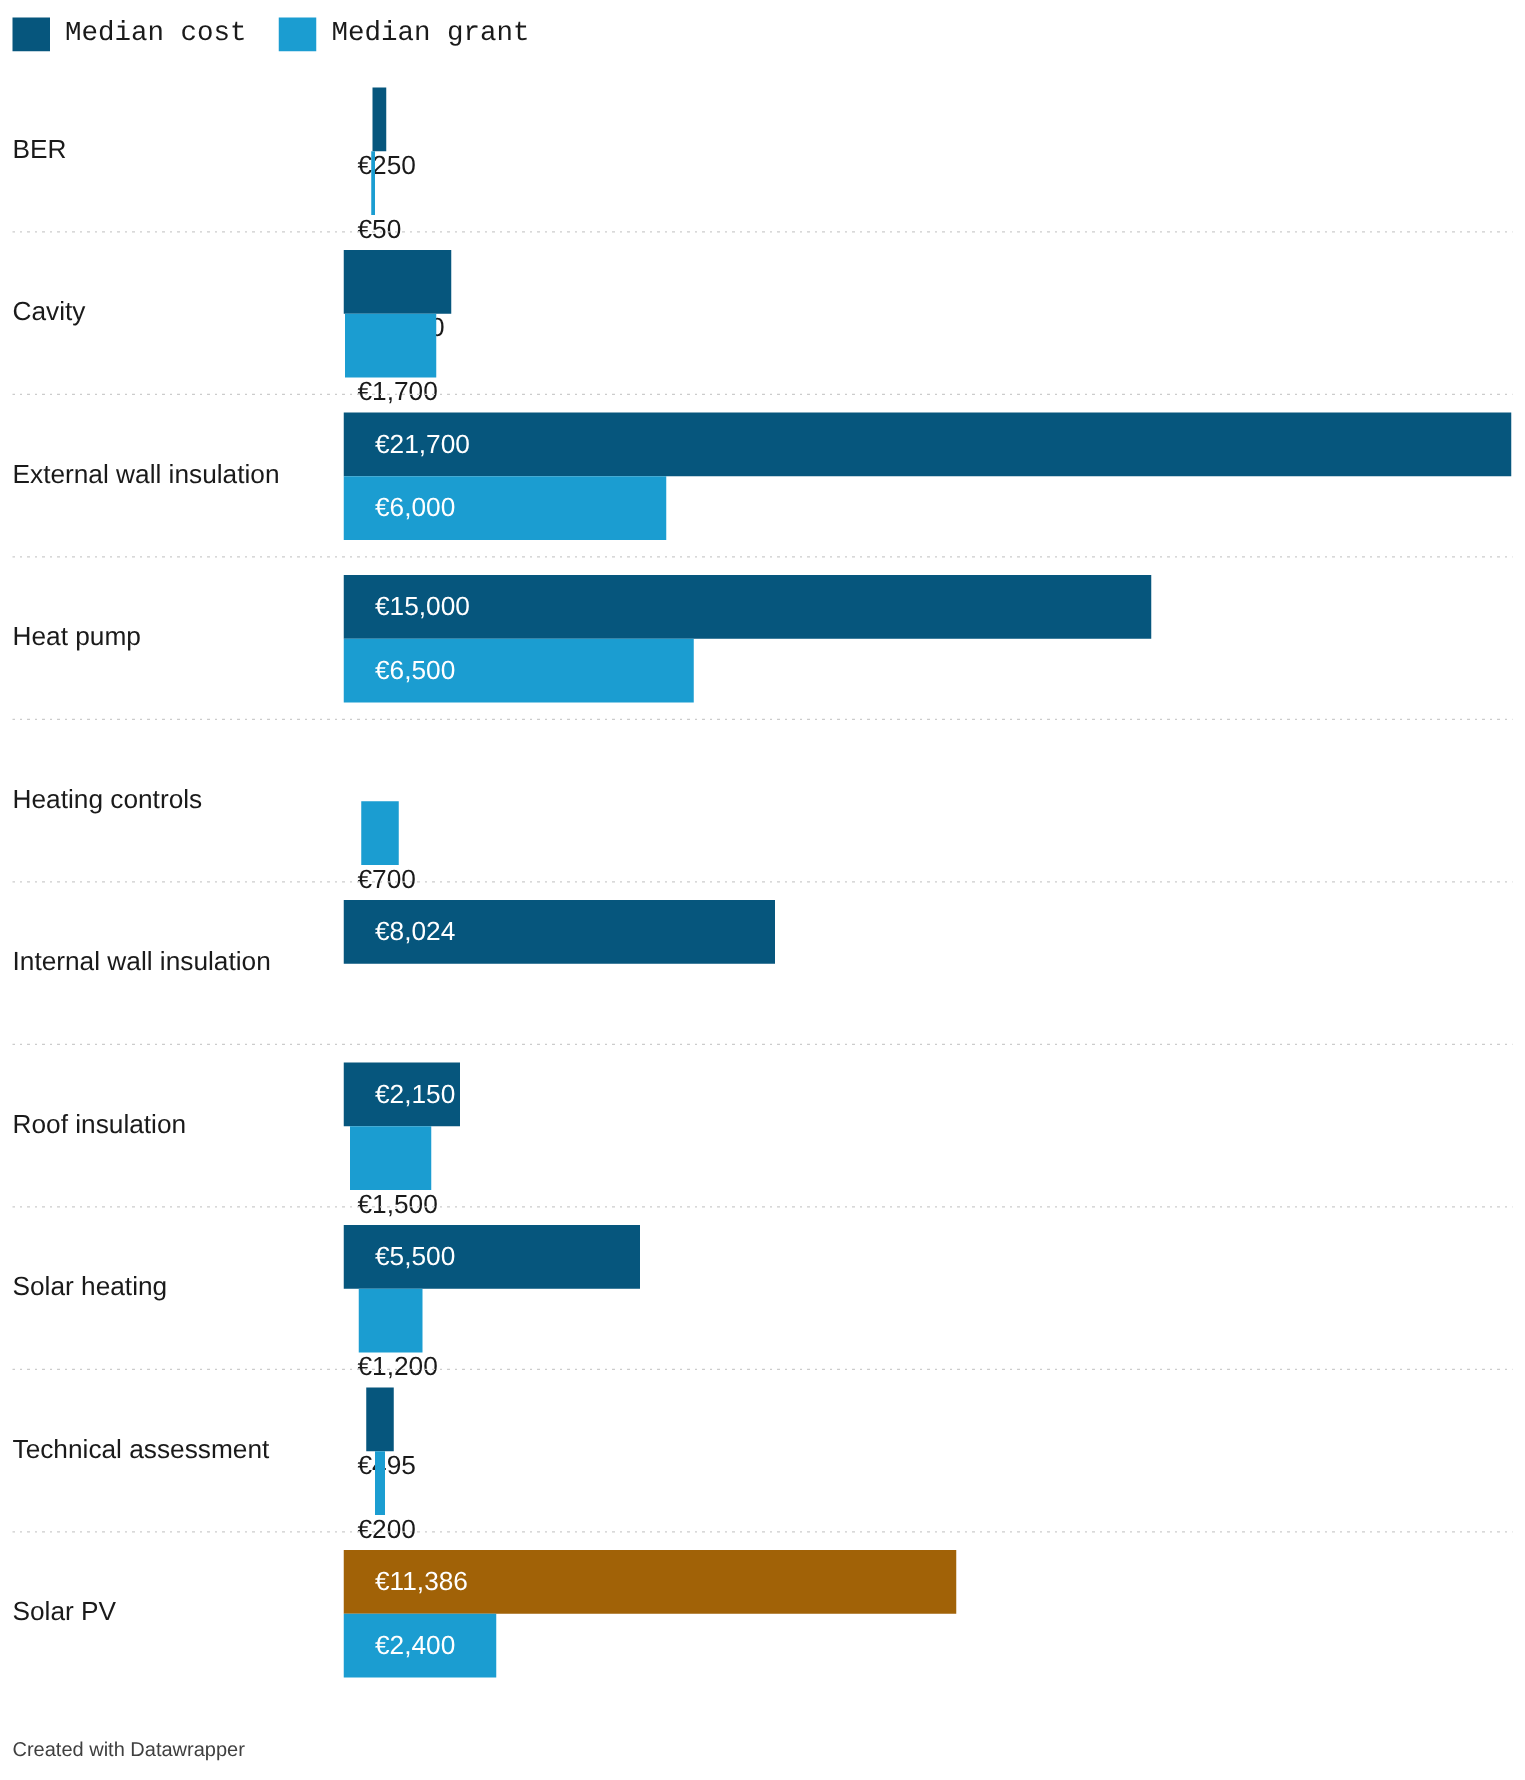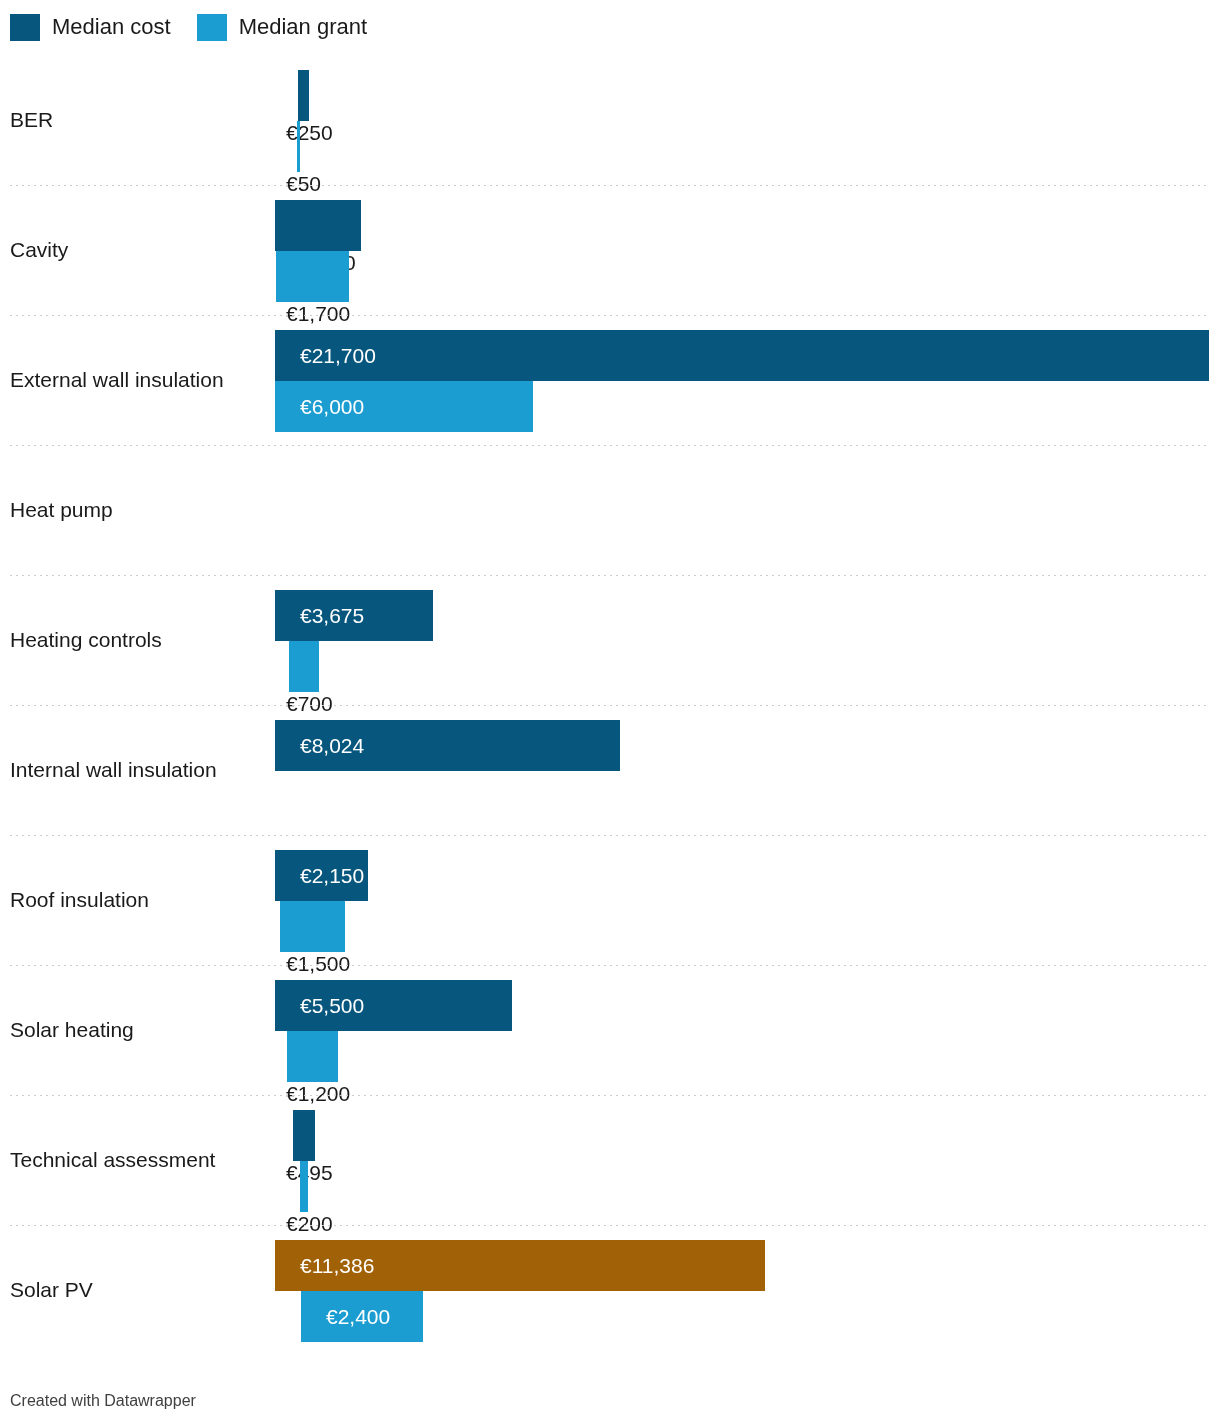--- a/index.html
+++ b/index.html
@@ -18,20 +18,21 @@
 
   
   .legend {
     position: absolute;
     left: 10px;
     top: 10px;
     display: flex;
     align-items: center;
     gap: 26px;
     height: 34px;
+    font-family: Liberation Mono, monospace;
   }
   .legend-item {
     display: flex;
     align-items: center;
     gap: 12px;
   }
   .legend-swatch {
     width: 30px;
     height: 27px;
     display: block;
@@ -184,30 +185,37 @@
         <div class="bar-wrap grant">
           <div class="bar grant" title="Median grant: €6,000" style="width: 258.249px; background: rgb(27, 157, 209);">
             <span class="val-in">€6,000</span>
           </div>
         </div>
       </div>
     </div>
     <div class="row">
       <div class="row-sep"></div>
       <div class="cat-label">Heat pump</div>
+      <div class="bars">
+        <div class="bar-wrap cost">
+          <div class="bar cost" title="Median cost: €15,000" style="width: 645.622px; background: rgb(6, 86, 125);">
+            <span class="val-in">€15,000</span>
+          </div>
+        </div>
+        <div class="bar-wrap grant">
+          <div class="bar grant" title="Median grant: €6,500" style="width: 279.77px; background: rgb(27, 157, 209);">
+            <span class="val-in">€6,500</span>
+          </div>
+        </div>
+      </div>
     </div>
     <div class="row">
       <div class="row-sep"></div>
       <div class="cat-label">Heating controls</div>
       <div class="bars">
-        <div class="bar-wrap cost">
-          <div class="bar cost" title="Median cost: €3,675" style="width: 158.177px; background: rgb(6, 86, 125);">
-            <span class="val-in">€3,675</span>
-          </div>
-        </div>
         <div class="bar-wrap grant">
           <div class="bar grant" title="Median grant: €700" style="width: 30.129px; background: rgb(27, 157, 209);"></div>
           <span class="val-out">€700</span>
         </div>
       </div>
     </div>
     <div class="row">
       <div class="row-sep"></div>
       <div class="cat-label">Internal wall insulation</div>
       <div class="bars">
@@ -265,21 +273,21 @@
     <div class="row">
       <div class="row-sep"></div>
       <div class="cat-label">Solar PV</div>
       <div class="bars">
         <div class="bar-wrap cost">
           <div class="bar cost" title="Median cost: €11,386" style="width: 490.07px; background: #a16207;">
             <span class="val-in">€11,386</span>
           </div>
         </div>
         <div class="bar-wrap grant">
-          <div class="bar grant" title="Median grant: €2,400" style="width: 122px; background: rgb(27, 157, 209); margin-left: 26px;">
+          <div class="bar grant" title="Median grant: €2,400" style="width: 122px; background: rgb(27, 157, 209);">
             <span class="val-in">€2,400</span>
           </div>
         </div>
       </div>
     </div>
   </div>
 
 <div class="footer">Created with Datawrapper</div>
 
 </body></html>

